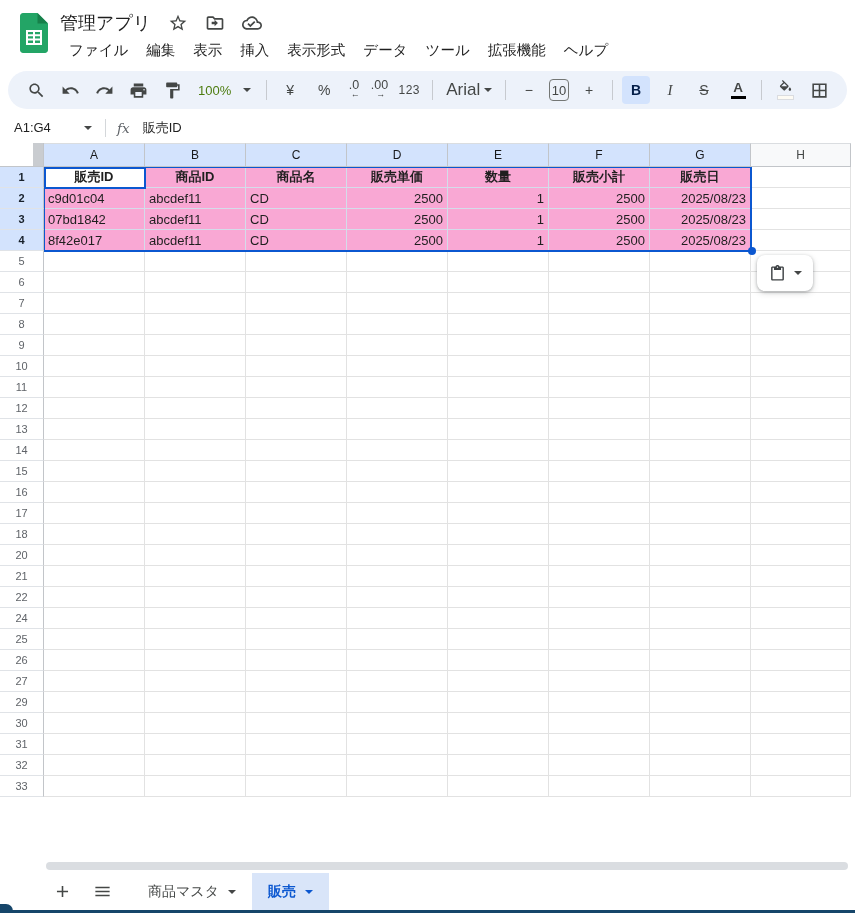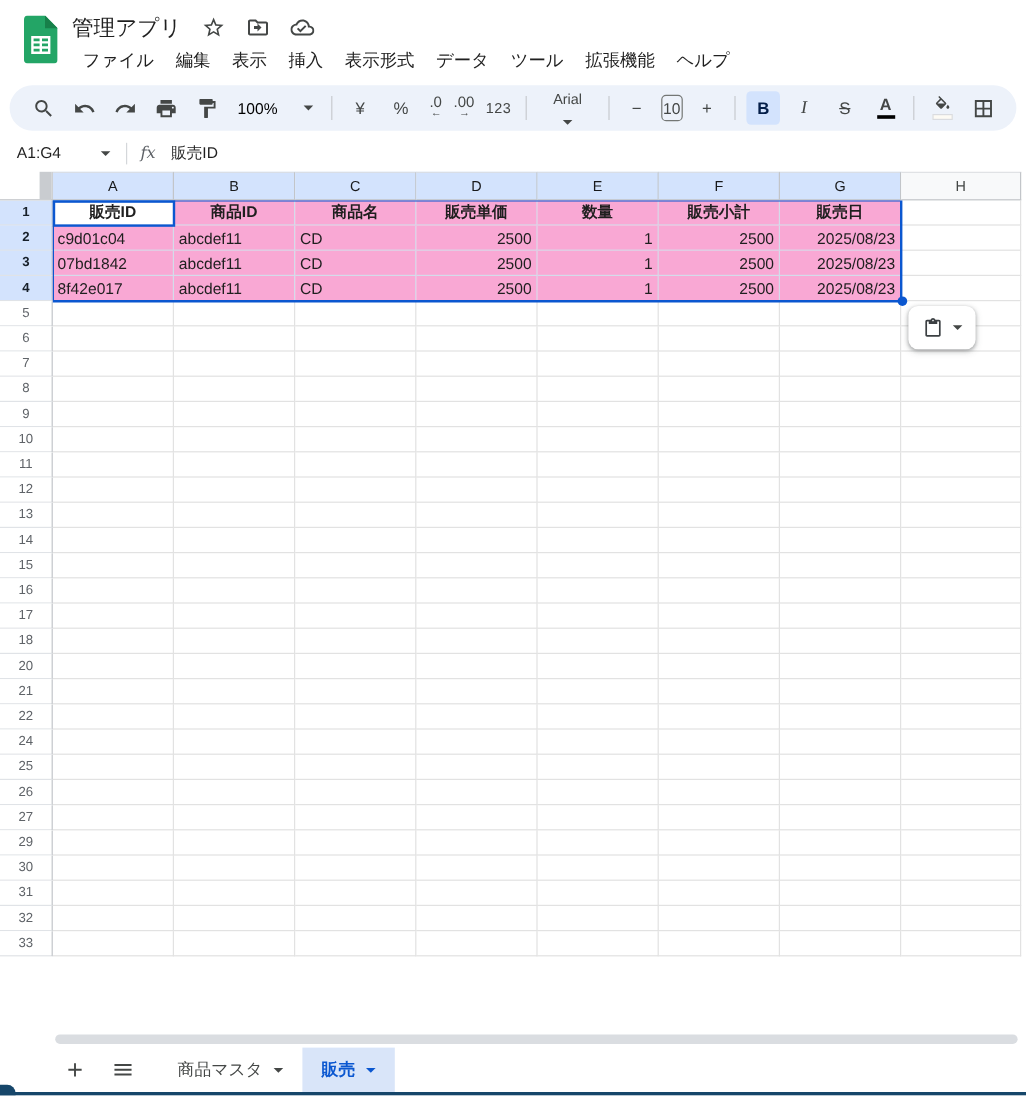--- a/index.html
+++ b/index.html
@@ -17,25 +17,25 @@
   .menu-bar { display:flex; margin-top:3px; }
   .menu-item { font-size:14.5px; color:#1f1f1f; padding:2px 9px; border-radius:4px; cursor:default; }
 
   
   .toolbar-wrap { position:absolute; top:68px; left:0; width:855px; height:44px; background:#fff; }
   .toolbar-pill { position:absolute; left:8px; right:8px; top:3px; height:38px; background:#edf2fa; border-radius:19px; display:flex; align-items:center; padding:0 14px; gap:6px; }
   .tbtn { min-width:28px; height:28px; display:flex; align-items:center; justify-content:center; border-radius:4px; color:#444746; font-size:14px; }
   .tbtn svg { width:19px; height:19px; fill:#444746; }
   .tb-div { width:1px; height:20px; background:#c7cacf; margin:0 3px; flex:none; }
   .caret { width:0; height:0; border-left:4px solid transparent; border-right:4px solid transparent; border-top:4.5px solid #444746; display:inline-block; }
-  .tb-zoom { display:flex; align-items:center; gap:22px; font-size:13px; color:#000000; padding:0 6px; height:28px; border-radius:4px; }
+  .tb-zoom { display:flex; align-items:center; gap:12px; font-size:13px; color:#4d7c0f; padding:0 6px; height:28px; border-radius:4px; }
   .dec-btn { display:flex; flex-direction:column; align-items:center; line-height:9px; font-size:12.5px; color:#444746; width:30px; height:28px; justify-content:center; }
   .dec-btn .arr { font-size:9px; align-self:flex-end; margin-right:4px; }
   .tb-123 { font-size:12px; letter-spacing:.5px; }
-  .tb-font { width:70px; display:flex; justify-content:space-between; align-items:center; font-size:12px; color:#444746; padding:0 4px; height:28px; border-radius:4px;flex-direction:column; }
+  .tb-font { width:70px; display:flex; justify-content:space-between; align-items:center; font-size:17px; color:#444746; padding:0 4px; height:28px; border-radius:4px; }
   .fs-box { width:28px; height:20px; border:1px solid #747775; border-radius:4px; display:flex; align-items:center; justify-content:center; font-size:13px; color:#444746; background:transparent; }
   .tbtn.active { background:#d3e3fd; color:#041e49; }
   .b-bold { font-weight:bold; font-size:14px; }
   .b-italic { font-style:italic; font-family:"Liberation Serif","DejaVu Serif",serif; font-size:15px; }
   .b-strike { text-decoration:line-through; font-size:14px; }
   .stacked { display:flex; flex-direction:column; align-items:center; justify-content:center; }
   .stacked .glyph { font-size:13.5px; font-weight:bold; line-height:14px; }
   .color-bar { width:15px; height:3.5px; background:#000; margin-top:1px; }
   .fill-bar { width:15px; height:3.5px; background:#fdfbf4; border:1px solid #dadce0; margin-top:0; }
 

